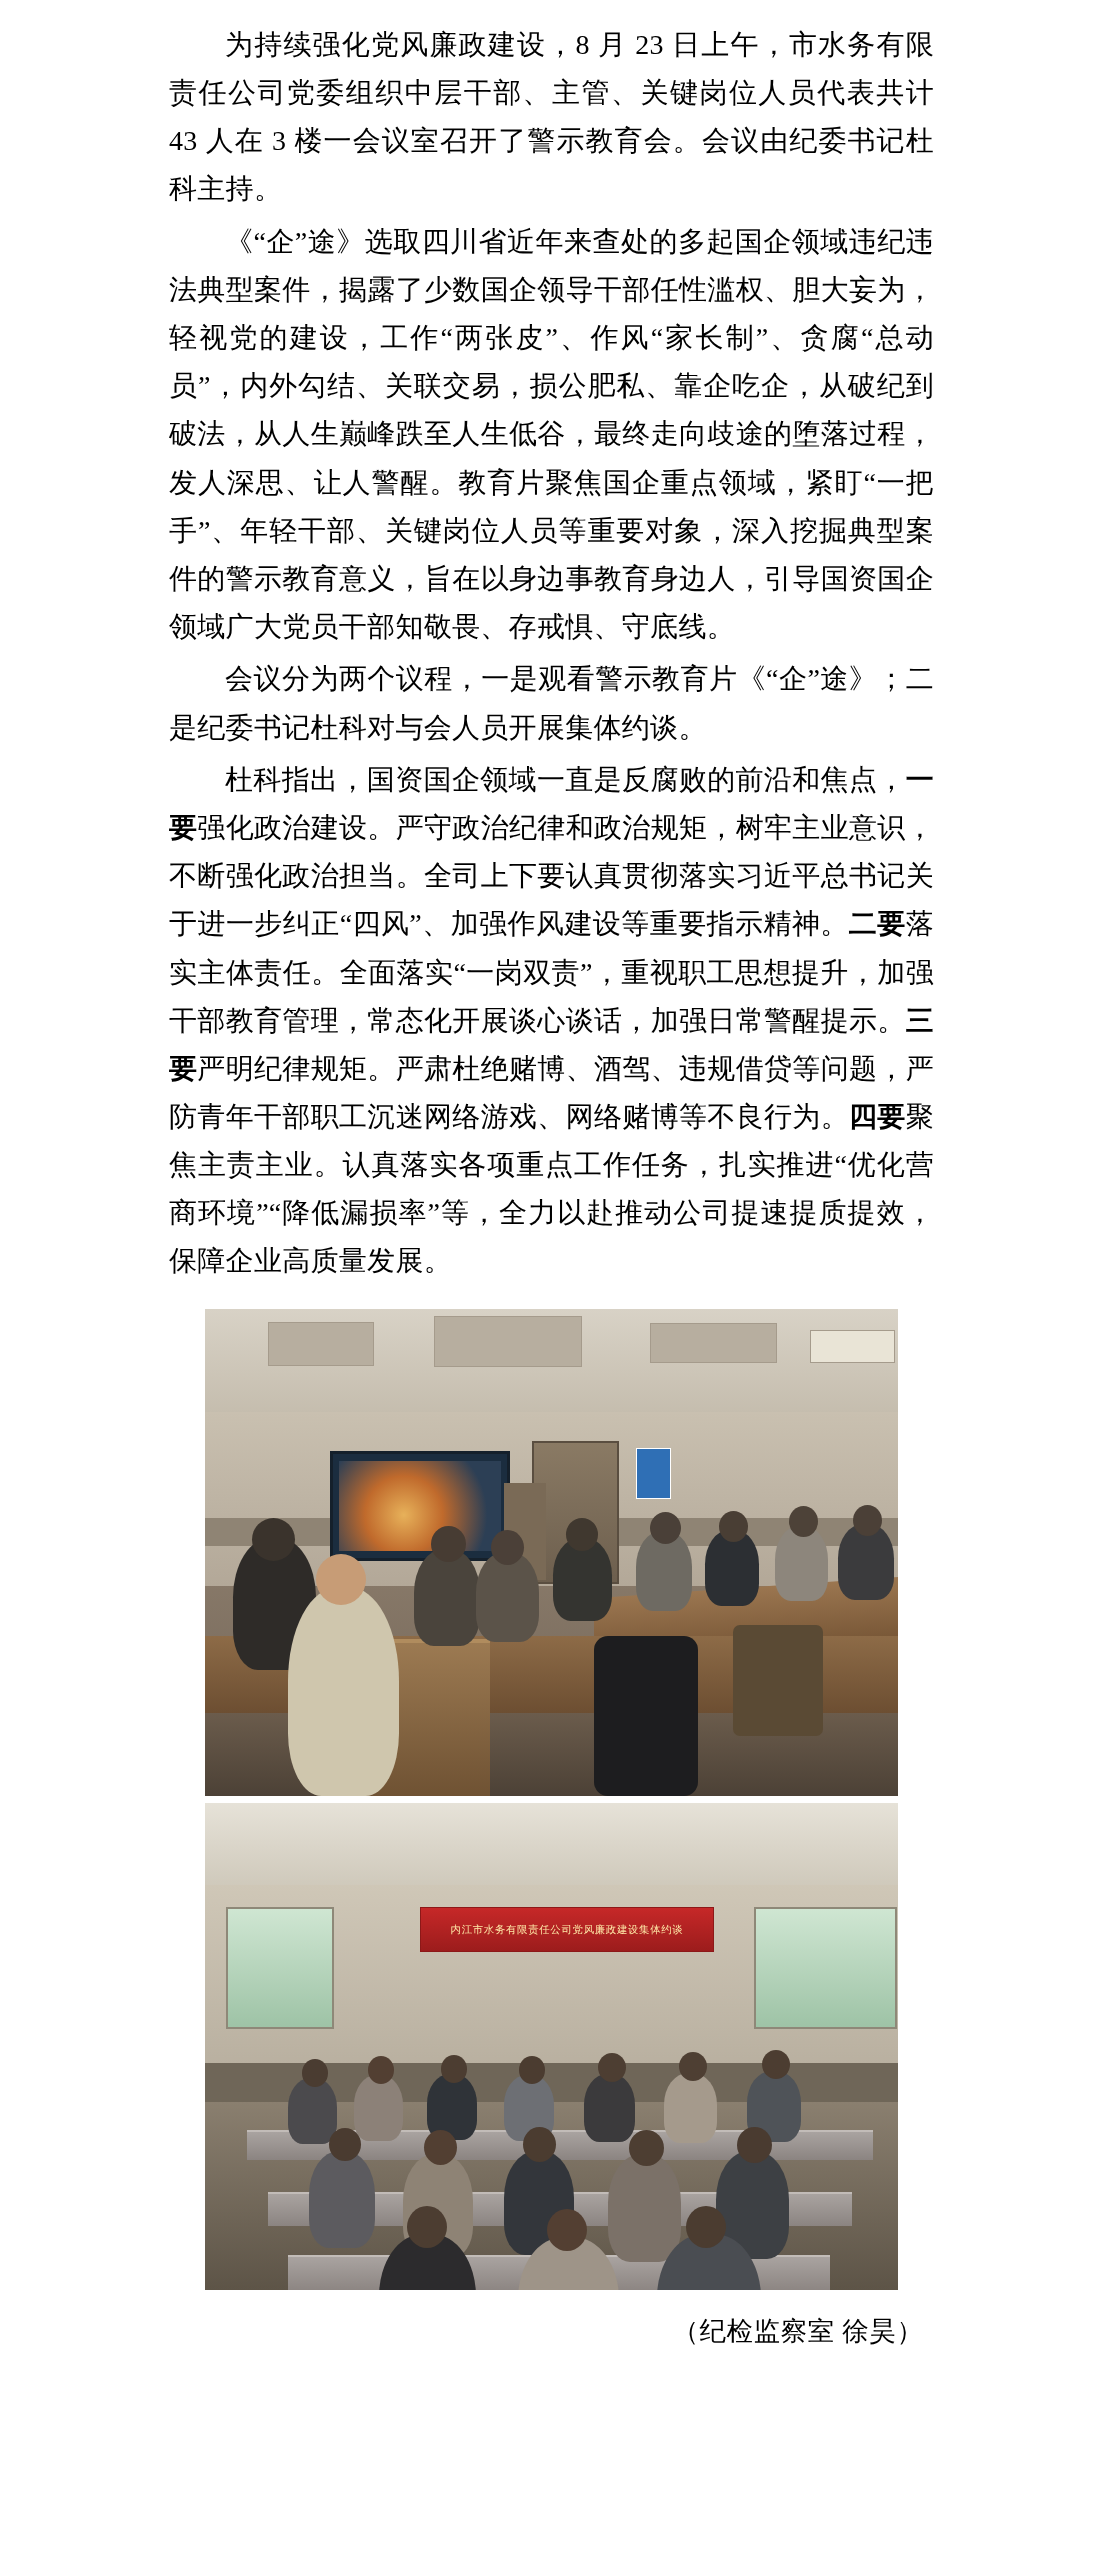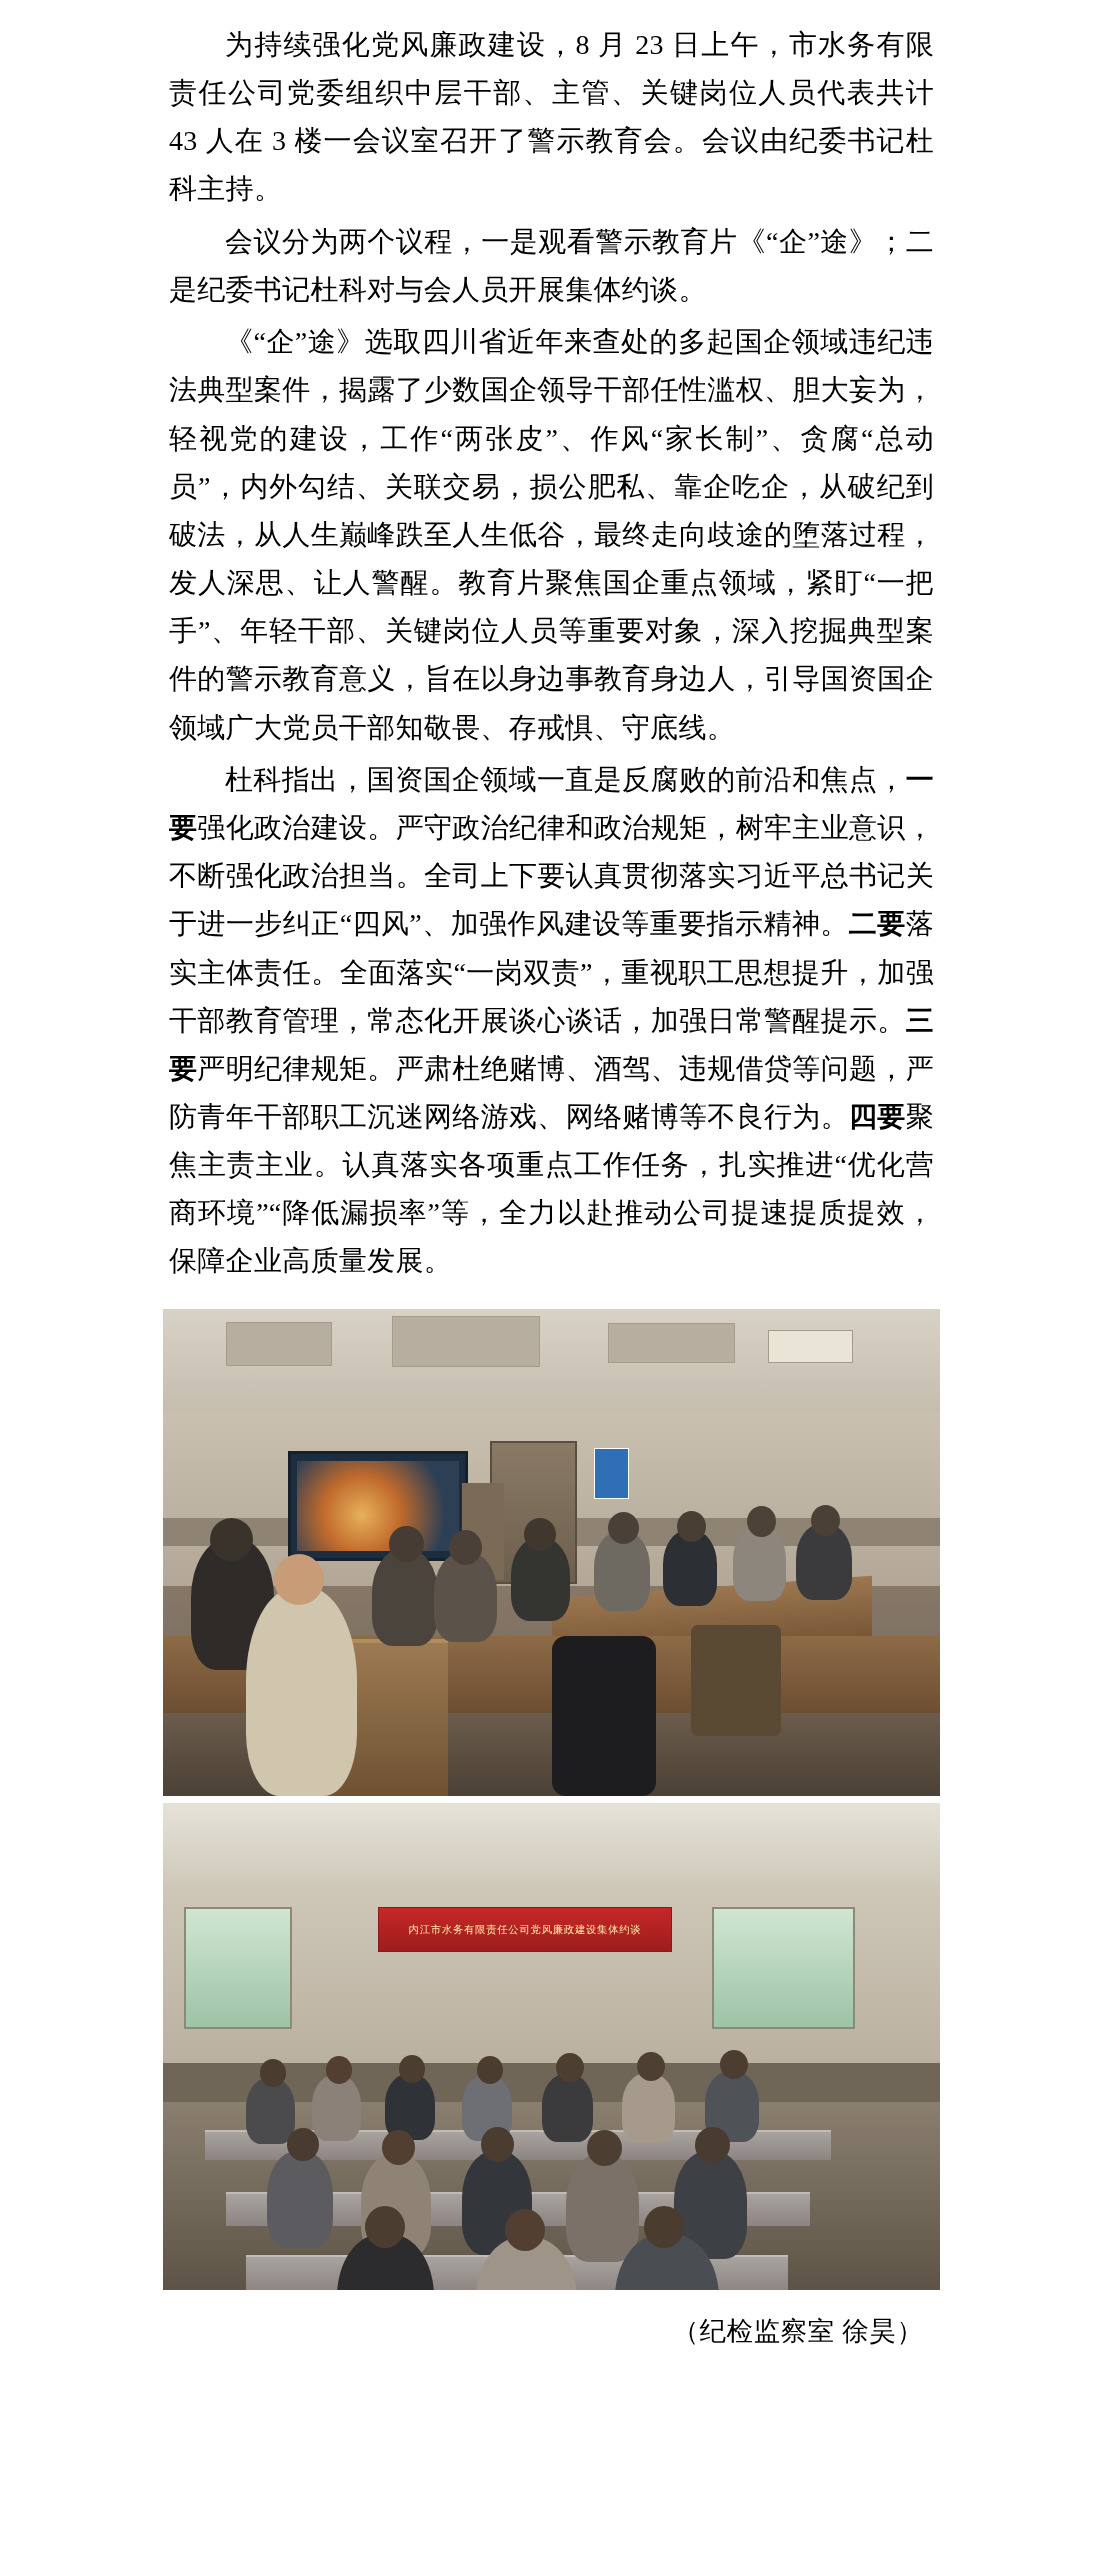--- a/index.html
+++ b/index.html
@@ -30,21 +30,21 @@
     text-align: justify;
     text-justify: inter-ideograph;
     text-indent: 2em;
     margin: 0 0 4.2px 0;
     letter-spacing: 0.3px;
   }
   .bold {
     font-weight: bold;
   }
   .figures {
-    width: 777px;
+    width: 693px;
     margin: 23.6px auto 0 auto;
   }
   .figure {
     width: 100%;
     position: relative;
     overflow: hidden;
     margin-bottom: 7px;
   }
   .fig1 {
     height: 487px;
@@ -163,23 +163,23 @@
 </style>
 </head>
 <body>
 
 <div class="page">
 
   <div class="article">
 
     <p class="para">为持续强化党风廉政建设，8 月 23 日上午，市水务有限责任公司党委组织中层干部、主管、关键岗位人员代表共计 43 人在 3 楼一会议室召开了警示教育会。会议由纪委书记杜科主持。</p>
 
+    <p class="para">《“企”途》选取四川省近年来查处的多起国企领域违纪违法典型案件，揭露了少数国企领导干部任性滥权、胆大妄为，轻视党的建设，工作“两张皮”、作风“家长制”、贪腐“总动员”，内外勾结、关联交易，损公肥私、靠企吃企，从破纪到破法，从人生巅峰跌至人生低谷，最终走向歧途的堕落过程，发人深思、让人警醒。教育片聚焦国企重点领域，紧盯“一把手”、年轻干部、关键岗位人员等重要对象，深入挖掘典型案件的警示教育意义，旨在以身边事教育身边人，引导国资国企领域广大党员干部知敬畏、存戒惧、守底线。</p>
+
     <p class="para">会议分为两个议程，一是观看警示教育片《“企”途》；二是纪委书记杜科对与会人员开展集体约谈。</p>
-
-    <p class="para">《“企”途》选取四川省近年来查处的多起国企领域违纪违法典型案件，揭露了少数国企领导干部任性滥权、胆大妄为，轻视党的建设，工作“两张皮”、作风“家长制”、贪腐“总动员”，内外勾结、关联交易，损公肥私、靠企吃企，从破纪到破法，从人生巅峰跌至人生低谷，最终走向歧途的堕落过程，发人深思、让人警醒。教育片聚焦国企重点领域，紧盯“一把手”、年轻干部、关键岗位人员等重要对象，深入挖掘典型案件的警示教育意义，旨在以身边事教育身边人，引导国资国企领域广大党员干部知敬畏、存戒惧、守底线。</p>
 
     <p class="para"><span>杜科指出，国资国企领域一直是反腐败的前沿和焦点，</span><span class="bold">一要</span><span>强化政治建设。严守政治纪律和政治规矩，树牢主业意识，不断强化政治担当。全司上下要认真贯彻落实习近平总书记关于进一步纠正“四风”、加强作风建设等重要指示精神。</span><span class="bold">二要</span><span>落实主体责任。全面落实“一岗双责”，重视职工思想提升，加强干部教育管理，常态化开展谈心谈话，加强日常警醒提示。</span><span class="bold">三要</span><span>严明纪律规矩。严肃杜绝赌博、酒驾、违规借贷等问题，严防青年干部职工沉迷网络游戏、网络赌博等不良行为。</span><span class="bold">四要</span><span>聚焦主责主业。认真落实各项重点工作任务，扎实推进“优化营商环境”“降低漏损率”等，全力以赴推动公司提速提质提效，保障企业高质量发展。</span></p>
 
   </div>
 
   <div class="figures">
 
     <div class="figure fig1">
       <div class="f1-ceiling"></div>
       <div class="f1-ceil-panel" style="left:63px;top:12.5px;width:104px;height:42px;"></div>

